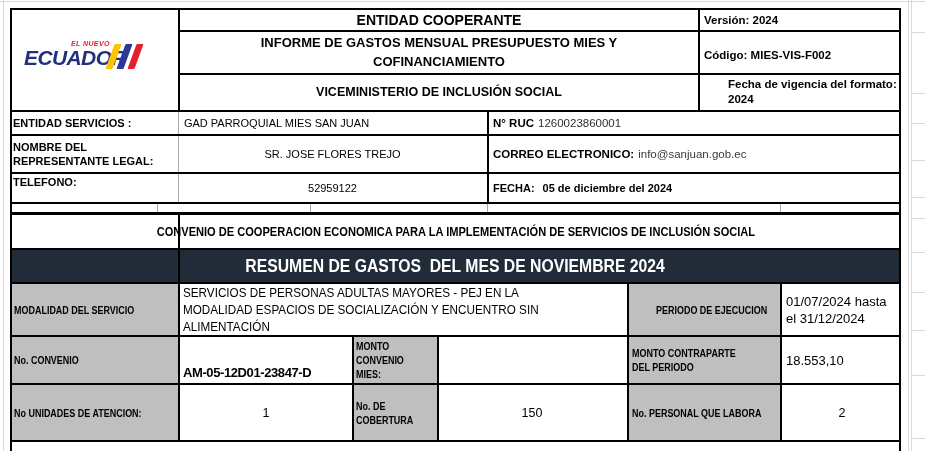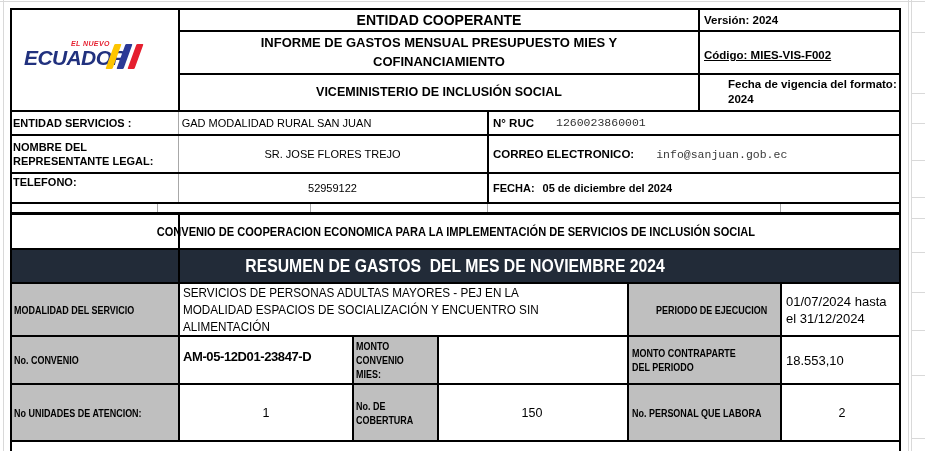--- a/index.html
+++ b/index.html
@@ -13,21 +13,21 @@
   .ln{position:absolute;background:#000;z-index:3;}
   .lt{position:absolute;background:#d9d9d9;z-index:0;}
   .tick{position:absolute;background:#a8a8a8;z-index:1;}
   .gray{background:#bfbfbf;}
   .cnd{display:inline-block;transform:scaleX(0.78);transform-origin:0 50%;}
   .nw{white-space:nowrap;}
   .fs11{font-size:11px;}
   .fs115{font-size:11.5px;}
   .fs125{font-size:12.5px;}
   .fs13{font-size:13px;}
-  .gap5{margin-left:22px;font-family:Liberation Mono, monospace;}
+  .gap5{margin-left:4px;}
   .gap8{margin-left:8px;}
   .muted{color:#3a3a3a;font-weight:normal;}
   .modtxt{display:block;width:455px;transform:scaleX(0.9);transform-origin:0 50%;
           font-size:13px;line-height:17px;}
   .pertxt{font-size:13px;line-height:17px;}
   .cvt{display:inline-block;transform:scaleX(0.82);transform-origin:50% 50%;
        white-space:nowrap;font-weight:bold;font-size:13.5px;}
   .rst{display:inline-block;transform:scaleX(0.9);transform-origin:50% 50%;
        white-space:pre;font-weight:bold;font-size:17.5px;color:#ffffff;}
   .lblc{font-weight:bold;font-size:11.5px;line-height:14px;}
@@ -77,25 +77,25 @@
     <span class="stripe" style="left:97px;background:#2c3a96;"></span>
     <span class="stripe" style="left:108px;background:#e51f2f;"></span>
   </div>
 
   <div class="cell c b" style="left:180px;top:9px;width:518px;height:21px;font-size:14px;">ENTIDAD COOPERANTE</div>
   <div class="cell c b" style="left:180px;top:31px;width:518px;height:42px;font-size:13px;line-height:19px;">
     <span style="display:inline-block;width:400px;">INFORME DE GASTOS MENSUAL PRESUPUESTO MIES Y COFINANCIAMIENTO</span>
   </div>
   <div class="cell c b" style="left:180px;top:74px;width:518px;height:35px;font-size:12.5px;">VICEMINISTERIO DE INCLUSIÓN SOCIAL</div>
   <div class="cell l b fs115" style="left:704px;top:9px;width:194px;height:21px;">Versión: 2024</div>
-  <div class="cell l b fs115" style="left:704px;top:31px;width:194px;height:48px;text-decoration:underline;">Código: MIES-VIS-F002</div>
+  <div class="cell l b fs115" style="left:704px;top:31px;width:194px;height:48px;">Código: MIES-VIS-F002</div>
   <div class="cell l b fs115" style="left:704px;top:74px;width:194px;height:35px;line-height:15px;margin-left:24px;">Fecha de vigencia del formato: 2024</div>
 
   <div class="cell l b fs11" style="left:13px;top:111px;width:163px;height:23px;">ENTIDAD SERVICIOS :</div>
-  <div class="cell c fs11" style="left:180px;top:111px;width:305px;height:23px;padding-right:112px;">GAD MODALIDAD RURAL SAN JUAN</div>
+  <div class="cell c fs11" style="left:180px;top:111px;width:305px;height:23px;padding-right:112px;">GAD PARROQUIAL MIES SAN JUAN</div>
   <div class="cell l fs11" style="left:493px;top:111px;width:404px;height:23px;font-size:11.5px;">
     <span class="b">N° RUC</span>
     <span class="gap5" style="color:#303030;">1260023860001</span>
   </div>
 
   <div class="cell l b fs11" style="left:13px;top:136px;width:163px;height:36px;line-height:14px;">
     <span style="display:inline-block;width:150px;">NOMBRE DEL REPRESENTANTE LEGAL:</span>
   </div>
   <div class="cell c fs11" style="left:180px;top:136px;width:305px;height:36px;">SR. JOSE FLORES TREJO</div>
   <div class="cell l" style="left:493px;top:136px;width:404px;height:36px;font-size:11.5px;">
@@ -124,21 +124,21 @@
     <span class="modtxt">SERVICIOS DE PERSONAS ADULTAS MAYORES - PEJ EN LA MODALIDAD ESPACIOS DE SOCIALIZACIÓN Y ENCUENTRO SIN ALIMENTACIÓN</span>
   </div>
   <div class="cell l" style="left:656px;top:283px;width:146px;height:53px;">
     <span class="cnd nw lblc">PERIODO DE EJECUCION</span>
   </div>
   <div class="cell l pertxt" style="left:786px;top:284px;width:112px;height:51px;">01/07/2024 hasta el 31/12/2024</div>
 
   <div class="cell l" style="left:14px;top:336px;width:162px;height:48px;">
     <span class="cnd nw lblc">No. CONVENIO</span>
   </div>
-  <div class="cell l b" style="left:183px;top:332px;width:166px;height:48px;font-size:13px;letter-spacing:-0.4px;">AM-05-12D01-23847-D</div>
+  <div class="cell l b" style="left:183px;top:348px;width:166px;height:48px;font-size:13px;letter-spacing:-0.4px;">AM-05-12D01-23847-D</div>
   <div class="cell l" style="left:356px;top:336px;width:79px;height:48px;">
     <span class="cnd lblc" style="width:100px;">MONTO CONVENIO MIES:</span>
   </div>
   <div class="cell l" style="left:632px;top:336px;width:146px;height:48px;">
     <span class="cnd lblc" style="width:186px;">MONTO CONTRAPARTE DEL PERIODO</span>
   </div>
   <div class="cell l fs13" style="left:786px;top:336px;width:112px;height:48px;">18.553,10</div>
 
   <div class="cell l" style="left:14px;top:384px;width:162px;height:57px;">
     <span class="cnd nw lblc">No UNIDADES DE ATENCION:</span>

